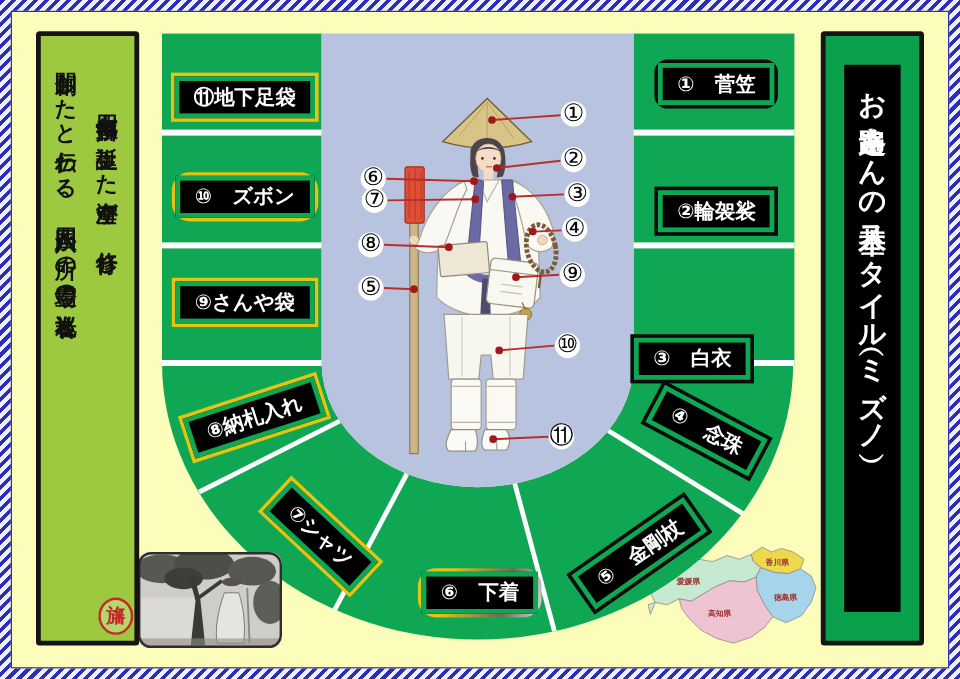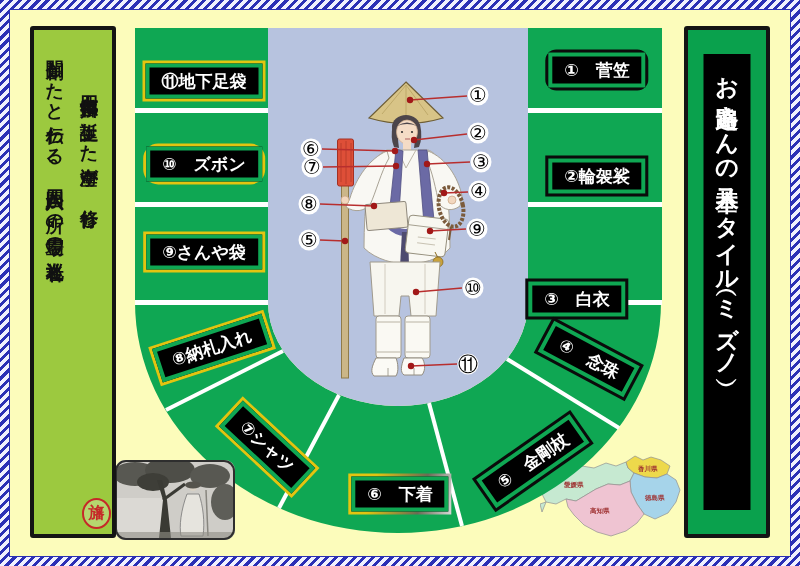--- a/index.html
+++ b/index.html
@@ -51,21 +51,21 @@
   .map-svg{position:absolute;left:540px;top:452px;z-index:1;}
   .photo-svg{position:absolute;left:115px;top:460px;z-index:3;}
   
   .lab{position:absolute;z-index:4;padding:3px;}
   .lab .inner{
     border:4px solid #0FA753;background:#000;color:#fff;
     font-weight:bold;font-size:17px;padding:2px 12px;white-space:nowrap;
   }
   .lab.yellow{background:#E3C410;}
   .lab.black{background:#0b0b0b;}
-  .lab.grad{background:linear-gradient(105deg,#E3C410 25%,#6b6b55 70%,#d8d8d8);}
+  .lab.grad{background:linear-gradient(105deg,#E3C410 25%,#6b6b55 70%,#d8d8d8);border-radius:15px;}
   
   .co{
     position:absolute;z-index:4;width:21px;height:21px;border-radius:50%;
     background:#fff;color:#000;font-size:20px;line-height:21px;
     text-align:center;transform:translate(-50%,-50%);
   }
 </style>
 </head>
 <body>
 

